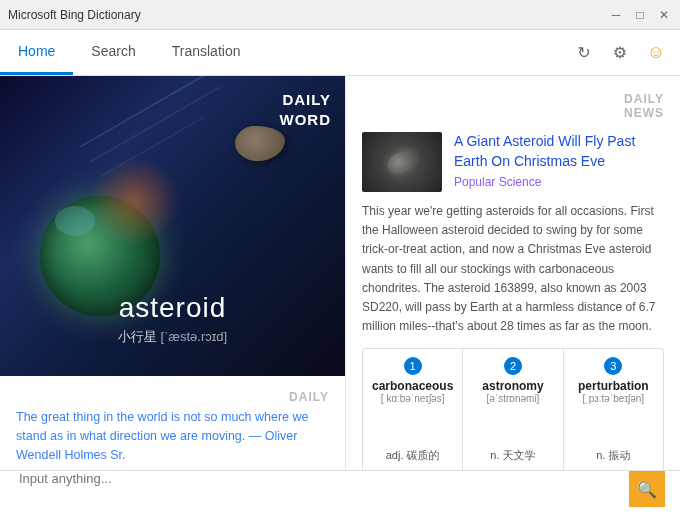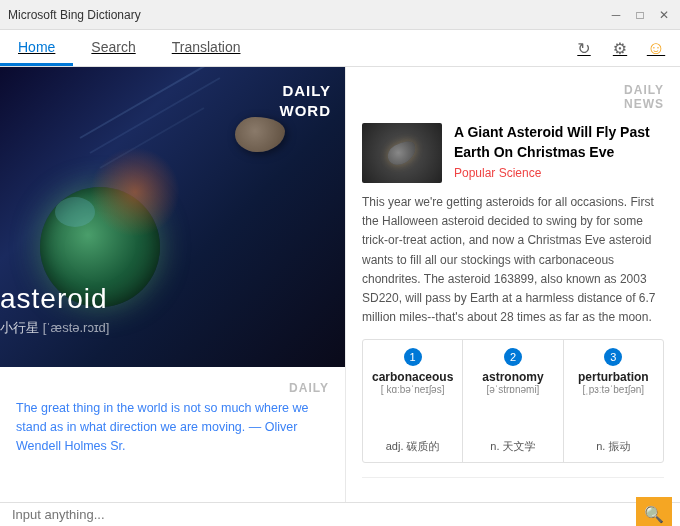--- a/index.html
+++ b/index.html
@@ -16,27 +16,26 @@
       border-bottom: 1px solid #ddd;
       flex-shrink: 0;
     }
     .title-bar-title { font-size: 12px; color: #333; }
     .title-bar-controls { display: flex; gap: 8px; }
     .title-bar-btn { font-size: 12px; color: #666; cursor: pointer; width: 16px; text-align: center; }
 
     
     .nav-bar {
       background: #fff;
-      height: 37px;
+      height: 46px;
       display: flex;
       align-items: stretch;
       border-bottom: 1px solid #e0e0e0;
       flex-shrink: 0;
       justify-content: space-between;
-      text-decoration: underline;
     }
     .nav-tabs { display: flex; align-items: stretch; }
     .nav-tab {
       padding: 0 18px;
       display: flex;
       align-items: center;
       font-size: 14px;
       color: #555;
       cursor: pointer;
       border-bottom: 3px solid transparent;
@@ -147,20 +146,21 @@
       font-size: 11px;
       line-height: 1.3;
       letter-spacing: 1px;
     }
     .daily-label span { display: block; font-size: 15px; font-weight: 600; letter-spacing: 1px; color: #fff; }
 
     .word-display {
       position: absolute;
       bottom: 30px;
       left: 0; right: 0;
+      text-align: center;
     }
     .word-english {
       font-size: 28px;
       font-weight: 300;
       color: #fff;
       letter-spacing: 1px;
     }
     .word-chinese {
       font-size: 13px;
       color: rgba(255,255,255,0.8);
@@ -232,22 +232,22 @@
       background: radial-gradient(circle at 40% 40%, #888, #444);
       border-radius: 40% 60% 55% 45% / 50% 40% 60% 50%;
       position: absolute;
       top: 50%;
       left: 50%;
       transform: translate(-50%, -50%) rotate(-30deg);
       box-shadow: 0 0 8px rgba(255,200,100,0.3);
     }
 
     .news-title-block { flex: 1; }
-    .news-title { font-size: 14px; font-weight: 700; color: #000000; line-height: 1.4; margin-bottom: 4px; }
-    .news-source { font-size: 12px; color: #ef4444; }
+    .news-title { font-size: 14px; font-weight: 400; color: #1d4ed8; line-height: 1.4; margin-bottom: 4px; }
+    .news-source { font-size: 12px; color: #8b5cf6; }
 
     .news-body { font-size: 12px; color: #555; line-height: 1.6; margin-bottom: 12px; }
 
     
     .keywords-row {
       display: flex;
       gap: 0;
       border: 1px solid #e0e0e0;
       border-radius: 3px;
       overflow: hidden;
@@ -280,26 +280,26 @@
     .date-display {
       text-align: right;
       padding: 20px 0;
       border-top: 1px solid #eee;
     }
     .date-month { font-size: 12px; color: #bbb; letter-spacing: 1px; margin-right: 4px; }
     .date-day { font-size: 40px; font-weight: 300; color: #ccc; line-height: 1; }
 
     
     .input-bar {
-      height: 24px;
+      height: 56px;
       background: #fff;
       border-top: 1px solid #e0e0e0;
       display: flex;
-      align-items: center;
-      padding: 0 12px;
+      align-items: flex-start;
+      padding: 0 19px;
       flex-shrink: 0;
     }
     .input-field {
       flex: 1;
       border: none;
       outline: none;
       font-size: 13px;
       color: #999;
       background: transparent;
     }

